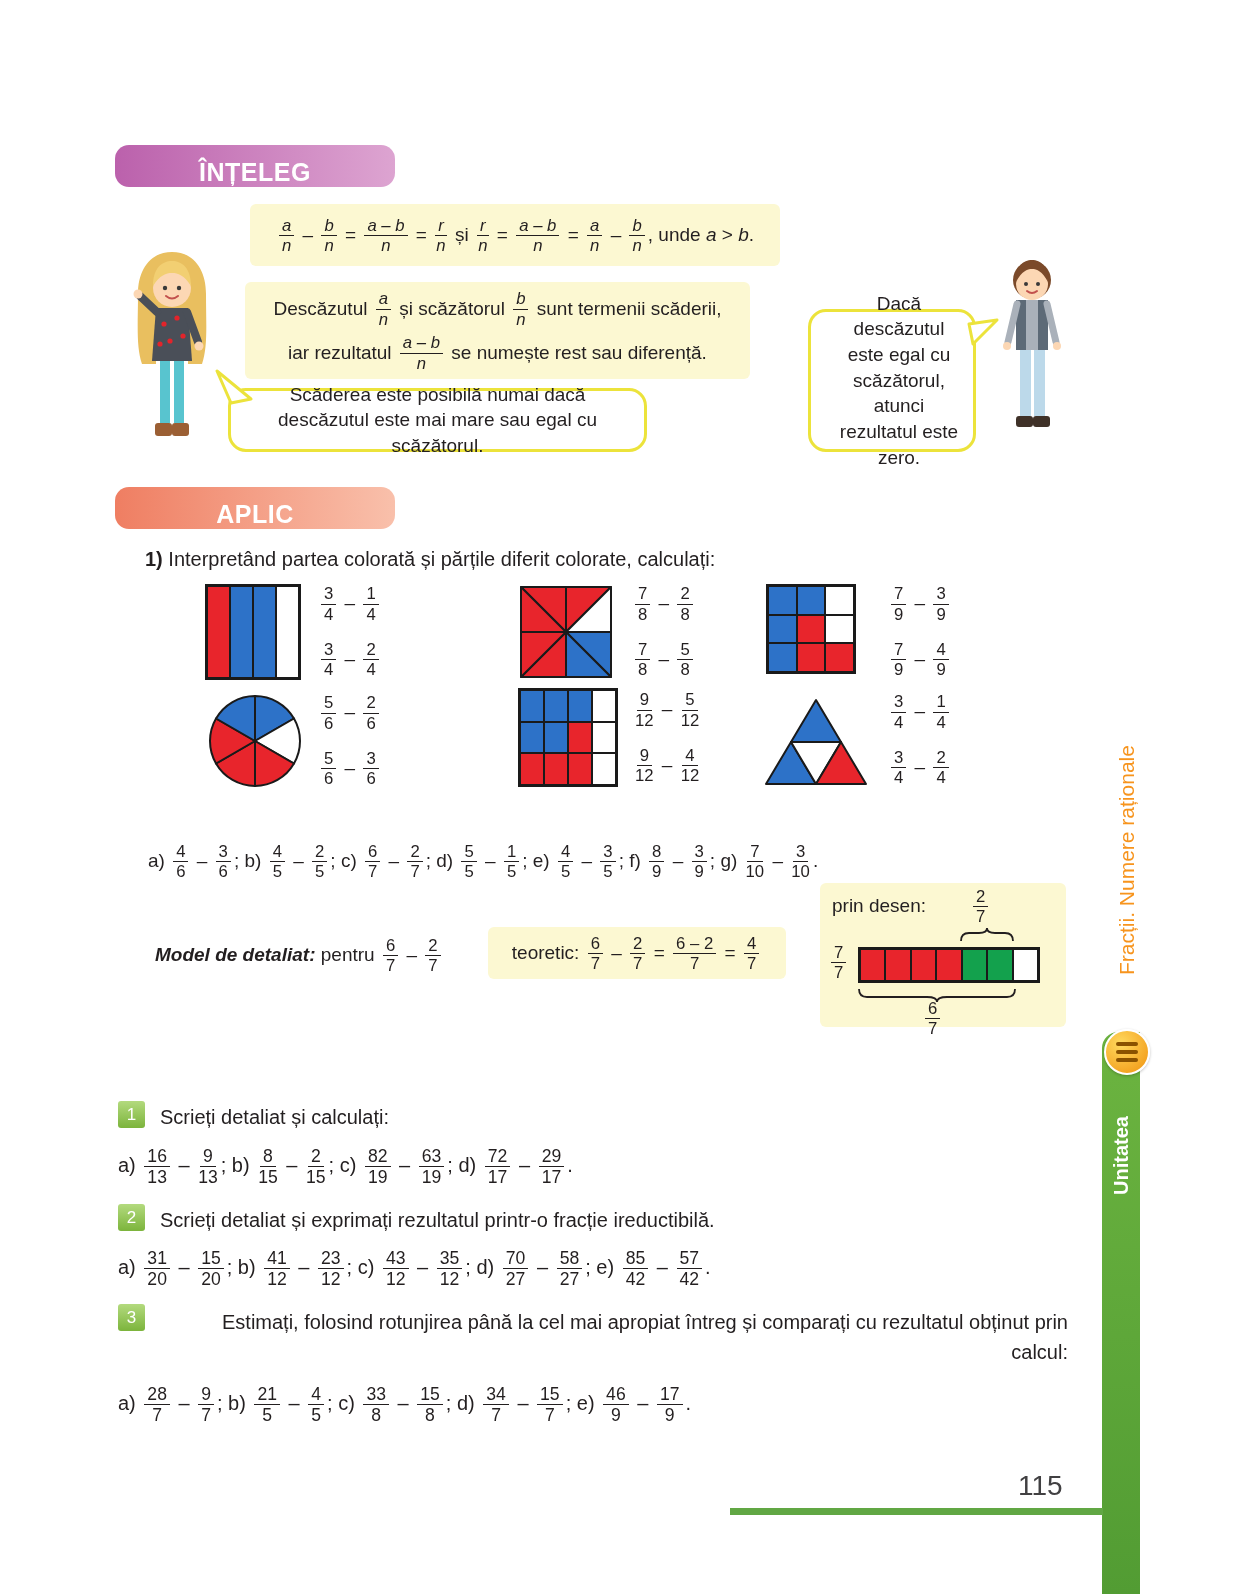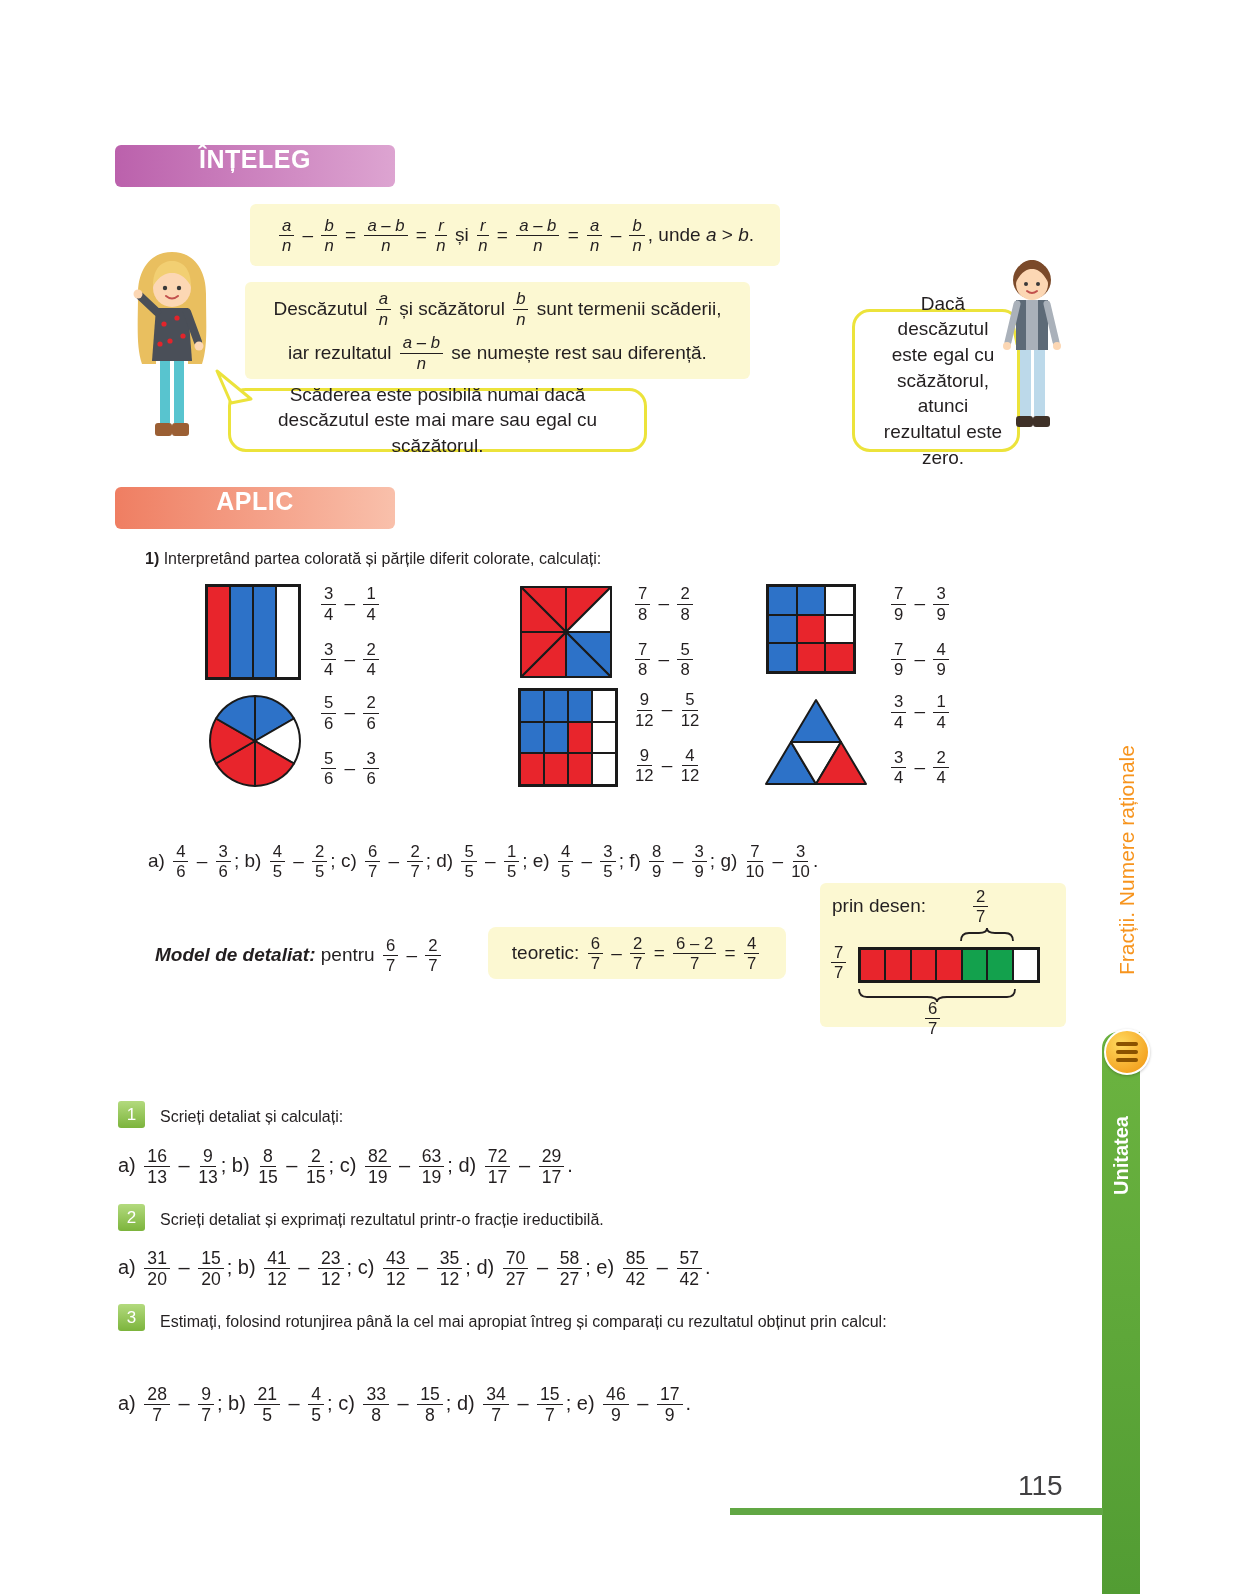--- a/index.html
+++ b/index.html
@@ -2,47 +2,47 @@
 <html><head>
 <meta charset="utf-8">
 <style>
   * { margin:0; padding:0; box-sizing:border-box; }
   html,body { background:#fff; }
   body { font-family:"Liberation Sans", sans-serif; color:#231f20; }
   .page { position:relative; width:1240px; height:1594px; background:#fff; overflow:hidden; }
 
   
   .hdr { position:absolute; color:#fff; font-weight:bold; font-size:25px; letter-spacing:.5px;
-         display:flex; align-items:flex-start; border-radius:6px; }
+         display:flex; align-items:flex-end; border-radius:14px; }
   #hdr-inteleg { left:115px; top:145px; width:280px; height:42px;
                  background:linear-gradient(90deg,#bb61ac,#dda4d1); justify-content:center; }
   #hdr-aplic   { left:115px; top:487px; width:280px; height:42px;
                  background:linear-gradient(90deg,#ef7e62,#f9c0ab); justify-content:center; }
   #hdr-exersez { left:115px; top:1042px; width:948px; height:42px;
                  background:linear-gradient(90deg,#6fae3a,#d7e9c0); padding-left:28px; }
 
   
   .ybox { position:absolute; background:#fcf8d2; border-radius:6px;
           display:flex; align-items:center; justify-content:center; }
   #formula-box    { left:250px; top:204px; width:530px; height:62px; font-size:18px; }
   #definition-box { left:245px; top:282px; width:505px; height:97px; font-size:19px; text-align:center; }
-  #teoretic-box   { left:488px; top:927px; width:298px; height:52px; font-size:19px;border-radius:8px; }
+  #teoretic-box   { left:488px; top:927px; width:298px; height:52px; font-size:19px; }
 
   .bubble { position:absolute; background:#fff; border:3px solid #ece33b; border-radius:18px;
             display:flex; align-items:center; justify-content:center; text-align:center;
             font-size:19px; line-height:1.35; padding:6px 14px; }
   #bubble-left  { left:228px; top:388px; width:419px; height:64px; }
-  #bubble-right { left:852px; top:309px; width:168px; height:143px;padding-left:28px; }
+  #bubble-right { left:808px; top:309px; width:168px; height:143px;padding-left:28px; }
   .tail { position:absolute; }
   #tail-left  { left:-16px; top:-22px; }
   #tail-right { right:-26px; top:6px; }
 
   
   .tokline { font-size:19px; line-height:42px; white-space:nowrap; }
-  .instr { position:absolute; font-size:16px; line-height:26px; }
+  .instr { position:absolute; font-size:20px; line-height:26px;text-align:right; }
   .frac { display:inline-flex; flex-direction:column; align-items:center; vertical-align:middle;
           margin:0 3px; line-height:1.05; font-size:.88em; text-align:center; }
   .frac .fn { padding:0 3px 1px; border-bottom:1.6px solid #231f20; white-space:nowrap; }
   .frac .fd { padding-top:1px; }
   .frac.it { font-style:italic; }
 
   
   .dgrid { position:absolute; border:2px solid #1a1a1a; display:flex; flex-direction:column; background:#fff; }
   .drow  { display:flex; flex:1; }
   .dcell { flex:1; border:1px solid #1a1a1a; }

